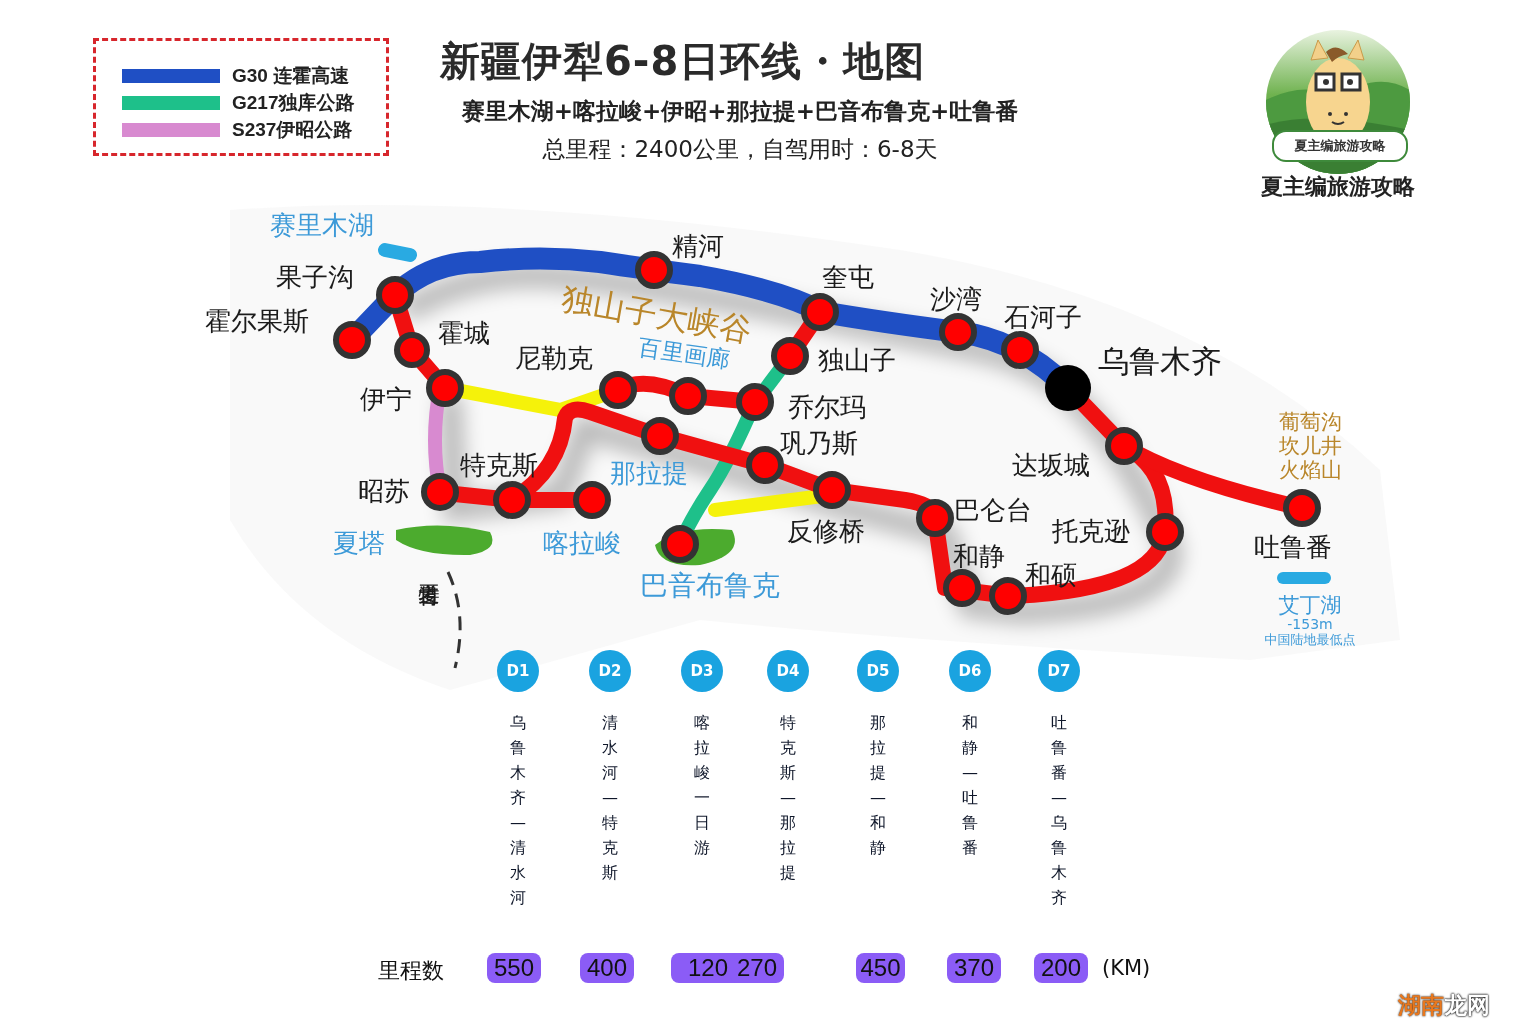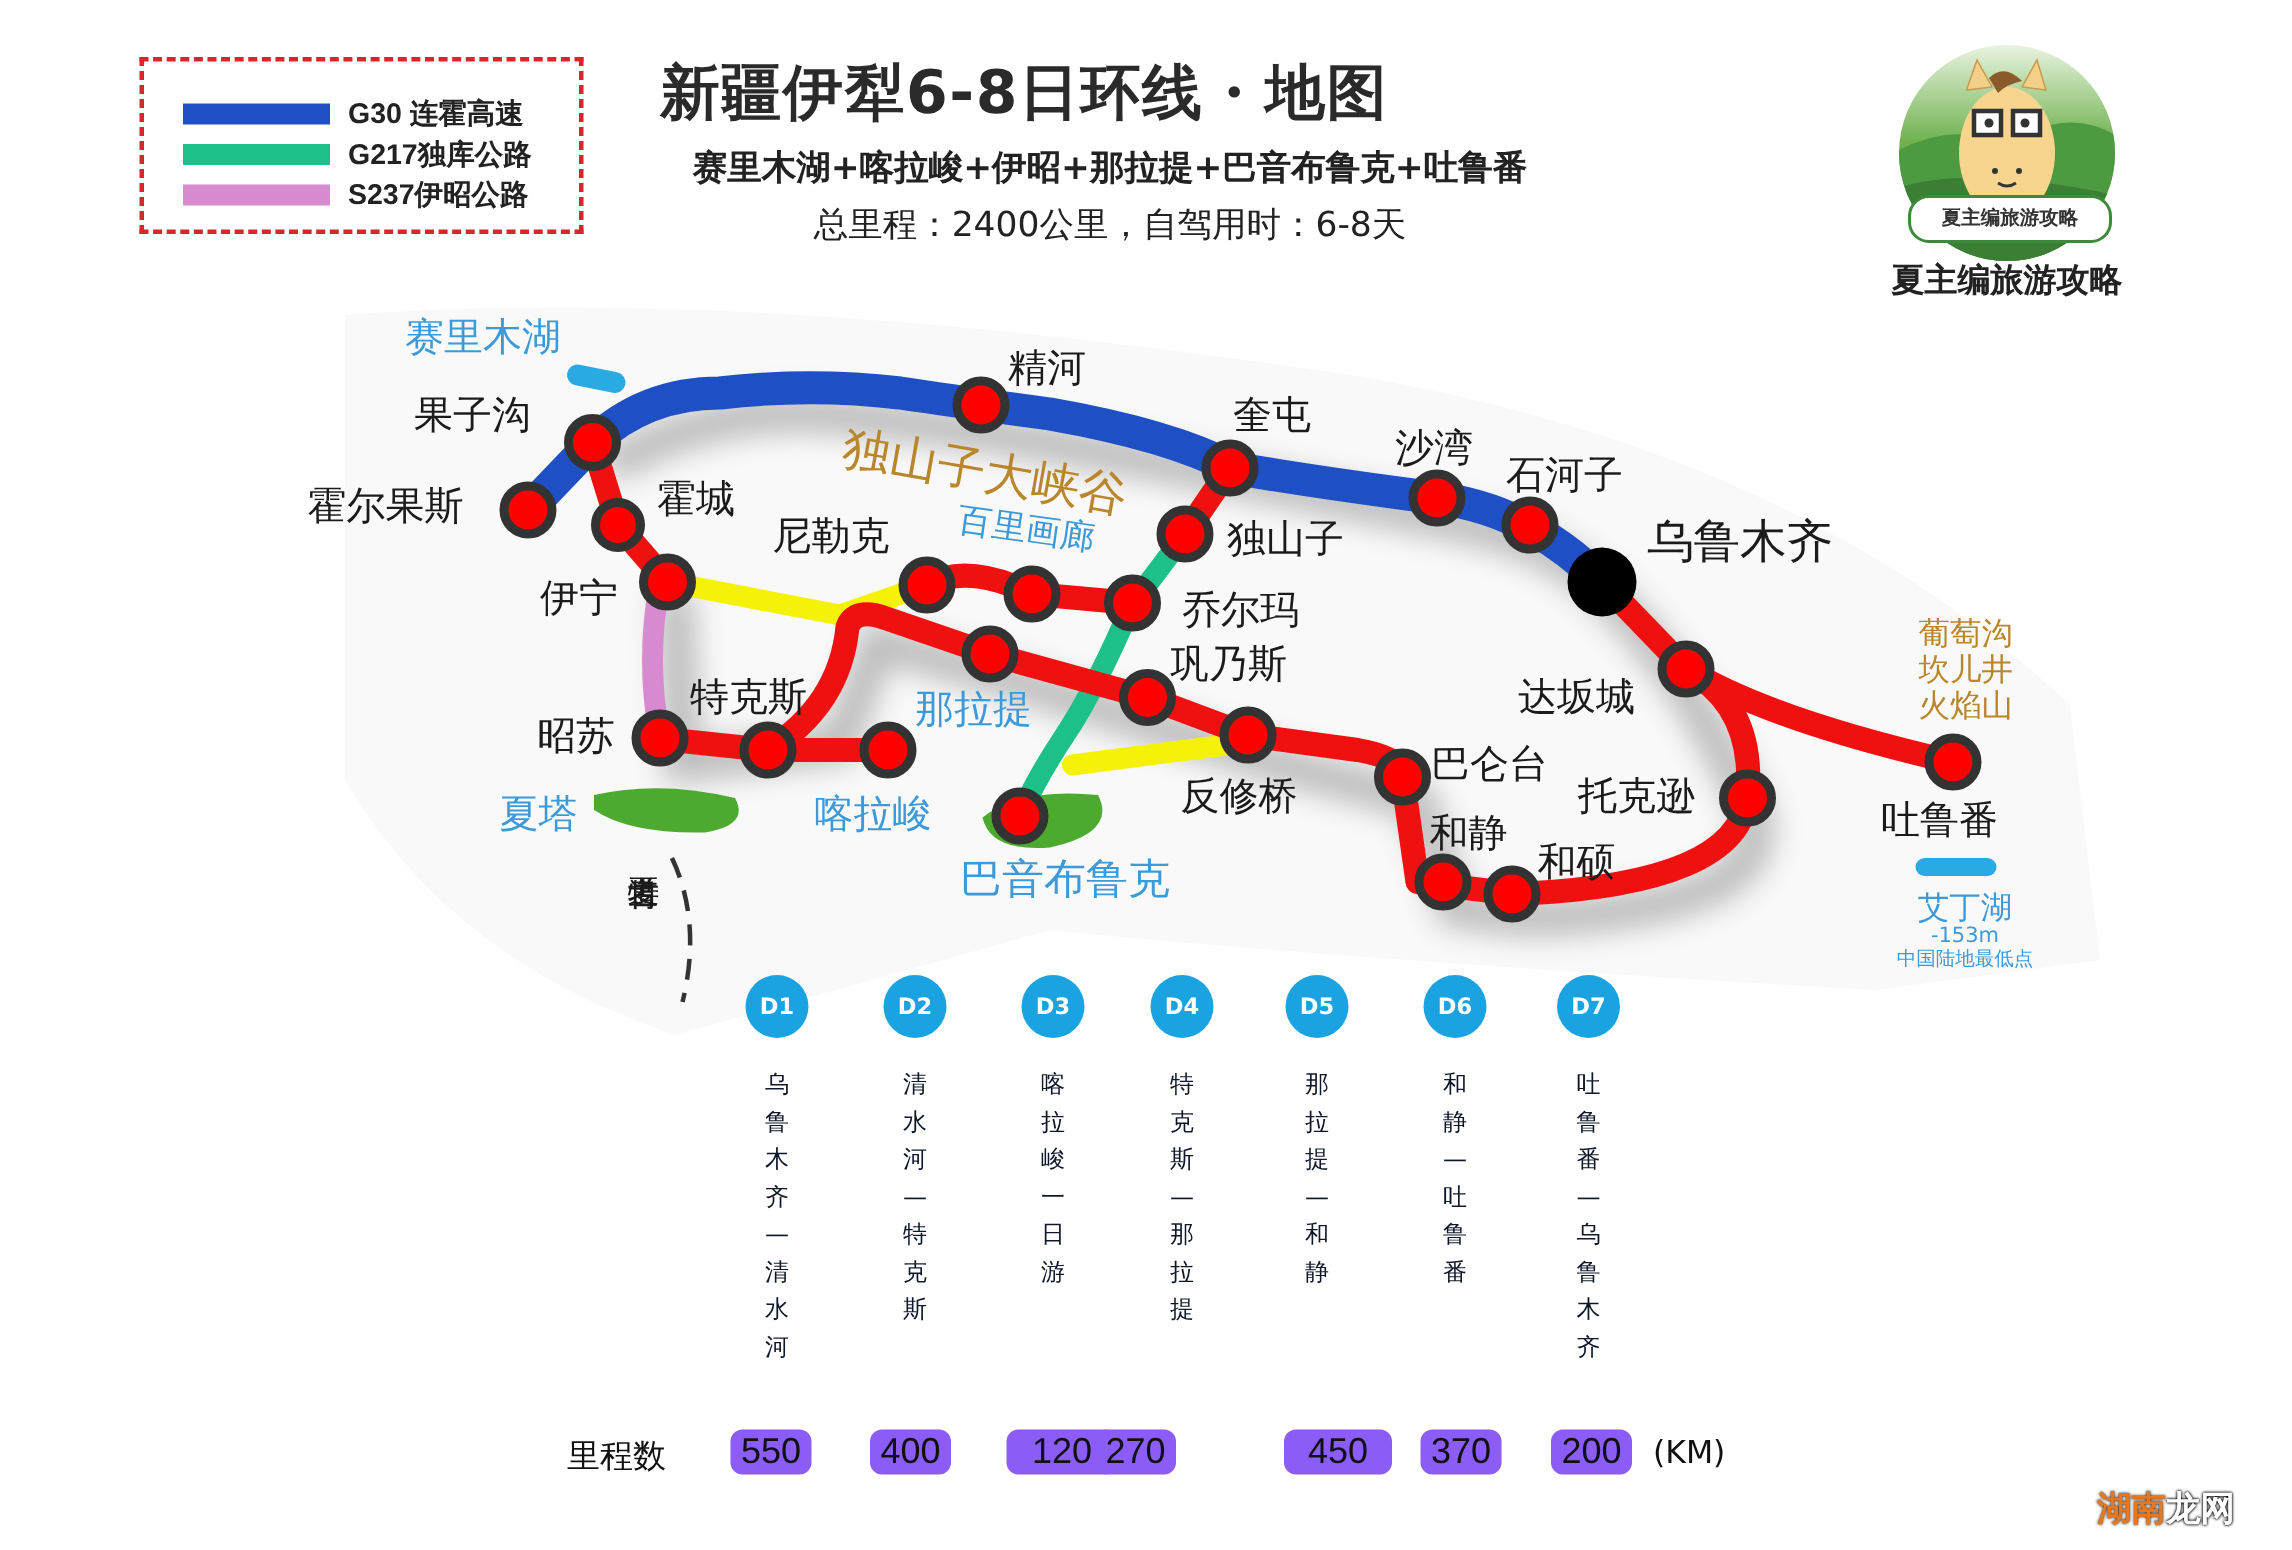--- a/index.html
+++ b/index.html
@@ -139,21 +139,21 @@
     <circle cx="962" cy="588" r="16"></circle>
     <circle cx="1008" cy="596" r="16"></circle>
     <circle cx="1165" cy="532" r="16"></circle>
     <circle cx="1302" cy="508" r="16"></circle>
   </g>
   <circle cx="1068" cy="388" r="23" fill="#000"></circle>
 </svg>
 
 <div class="lbl blue" style="left:270px;top:212px">赛里木湖</div>
 <div class="lbl" style="left:276px;top:264px">果子沟</div>
-<div class="lbl" style="left:205px;top:325px">霍尔果斯</div>
+<div class="lbl" style="left:205px;top:308px">霍尔果斯</div>
 <div class="lbl" style="left:438px;top:320px">霍城</div>
 <div class="lbl" style="left:360px;top:386px">伊宁</div>
 <div class="lbl" style="left:358px;top:478px">昭苏</div>
 <div class="lbl" style="left:460px;top:452px">特克斯</div>
 <div class="lbl blue" style="left:333px;top:530px">夏塔</div>
 <div class="lbl blue" style="left:543px;top:530px">喀拉峻</div>
 <div class="lbl vert" style="left:418px;top:568px;font-size:21px;">夏特古道</div>
 <div class="lbl" style="left:672px;top:233px">精河</div>
 <div class="lbl gold big" style="left:565px;top:282px;transform:rotate(10deg);transform-origin:left top;">独山子大峡谷</div>
 <div class="lbl blue" style="left:640px;top:336px;font-size:23px;transform:rotate(8deg);transform-origin:left top;">百里画廊</div>
@@ -212,20 +212,20 @@
 <div class="day-col" style="left:1037px">
   <div class="day-badge">D7</div>
   <div class="day-route">吐鲁番—乌鲁木齐</div>
 </div>
 
 <div class="abs km-label">里程数</div>
 <div class="km-pill" style="left:487px;width:54px">550</div>
 <div class="km-pill" style="left:580px;width:54px">400</div>
 <div class="km-pill" style="left:671px;width:74px">120</div>
 <div class="km-pill" style="left:730px;width:54px">270</div>
-<div class="km-pill" style="left:856px;width:72px">450</div>
+<div class="km-pill" style="left:856px;width:49px">450</div>
 <div class="km-pill" style="left:947px;width:54px">370</div>
 <div class="km-pill" style="left:1034px;width:54px">200</div>
 <div class="abs km-unit">(KM)</div>
 
 <div class="abs watermark">
   <span class="wm-a">湖南</span><span class="wm-b">龙网</span>
 </div>
 
 </body></html>

